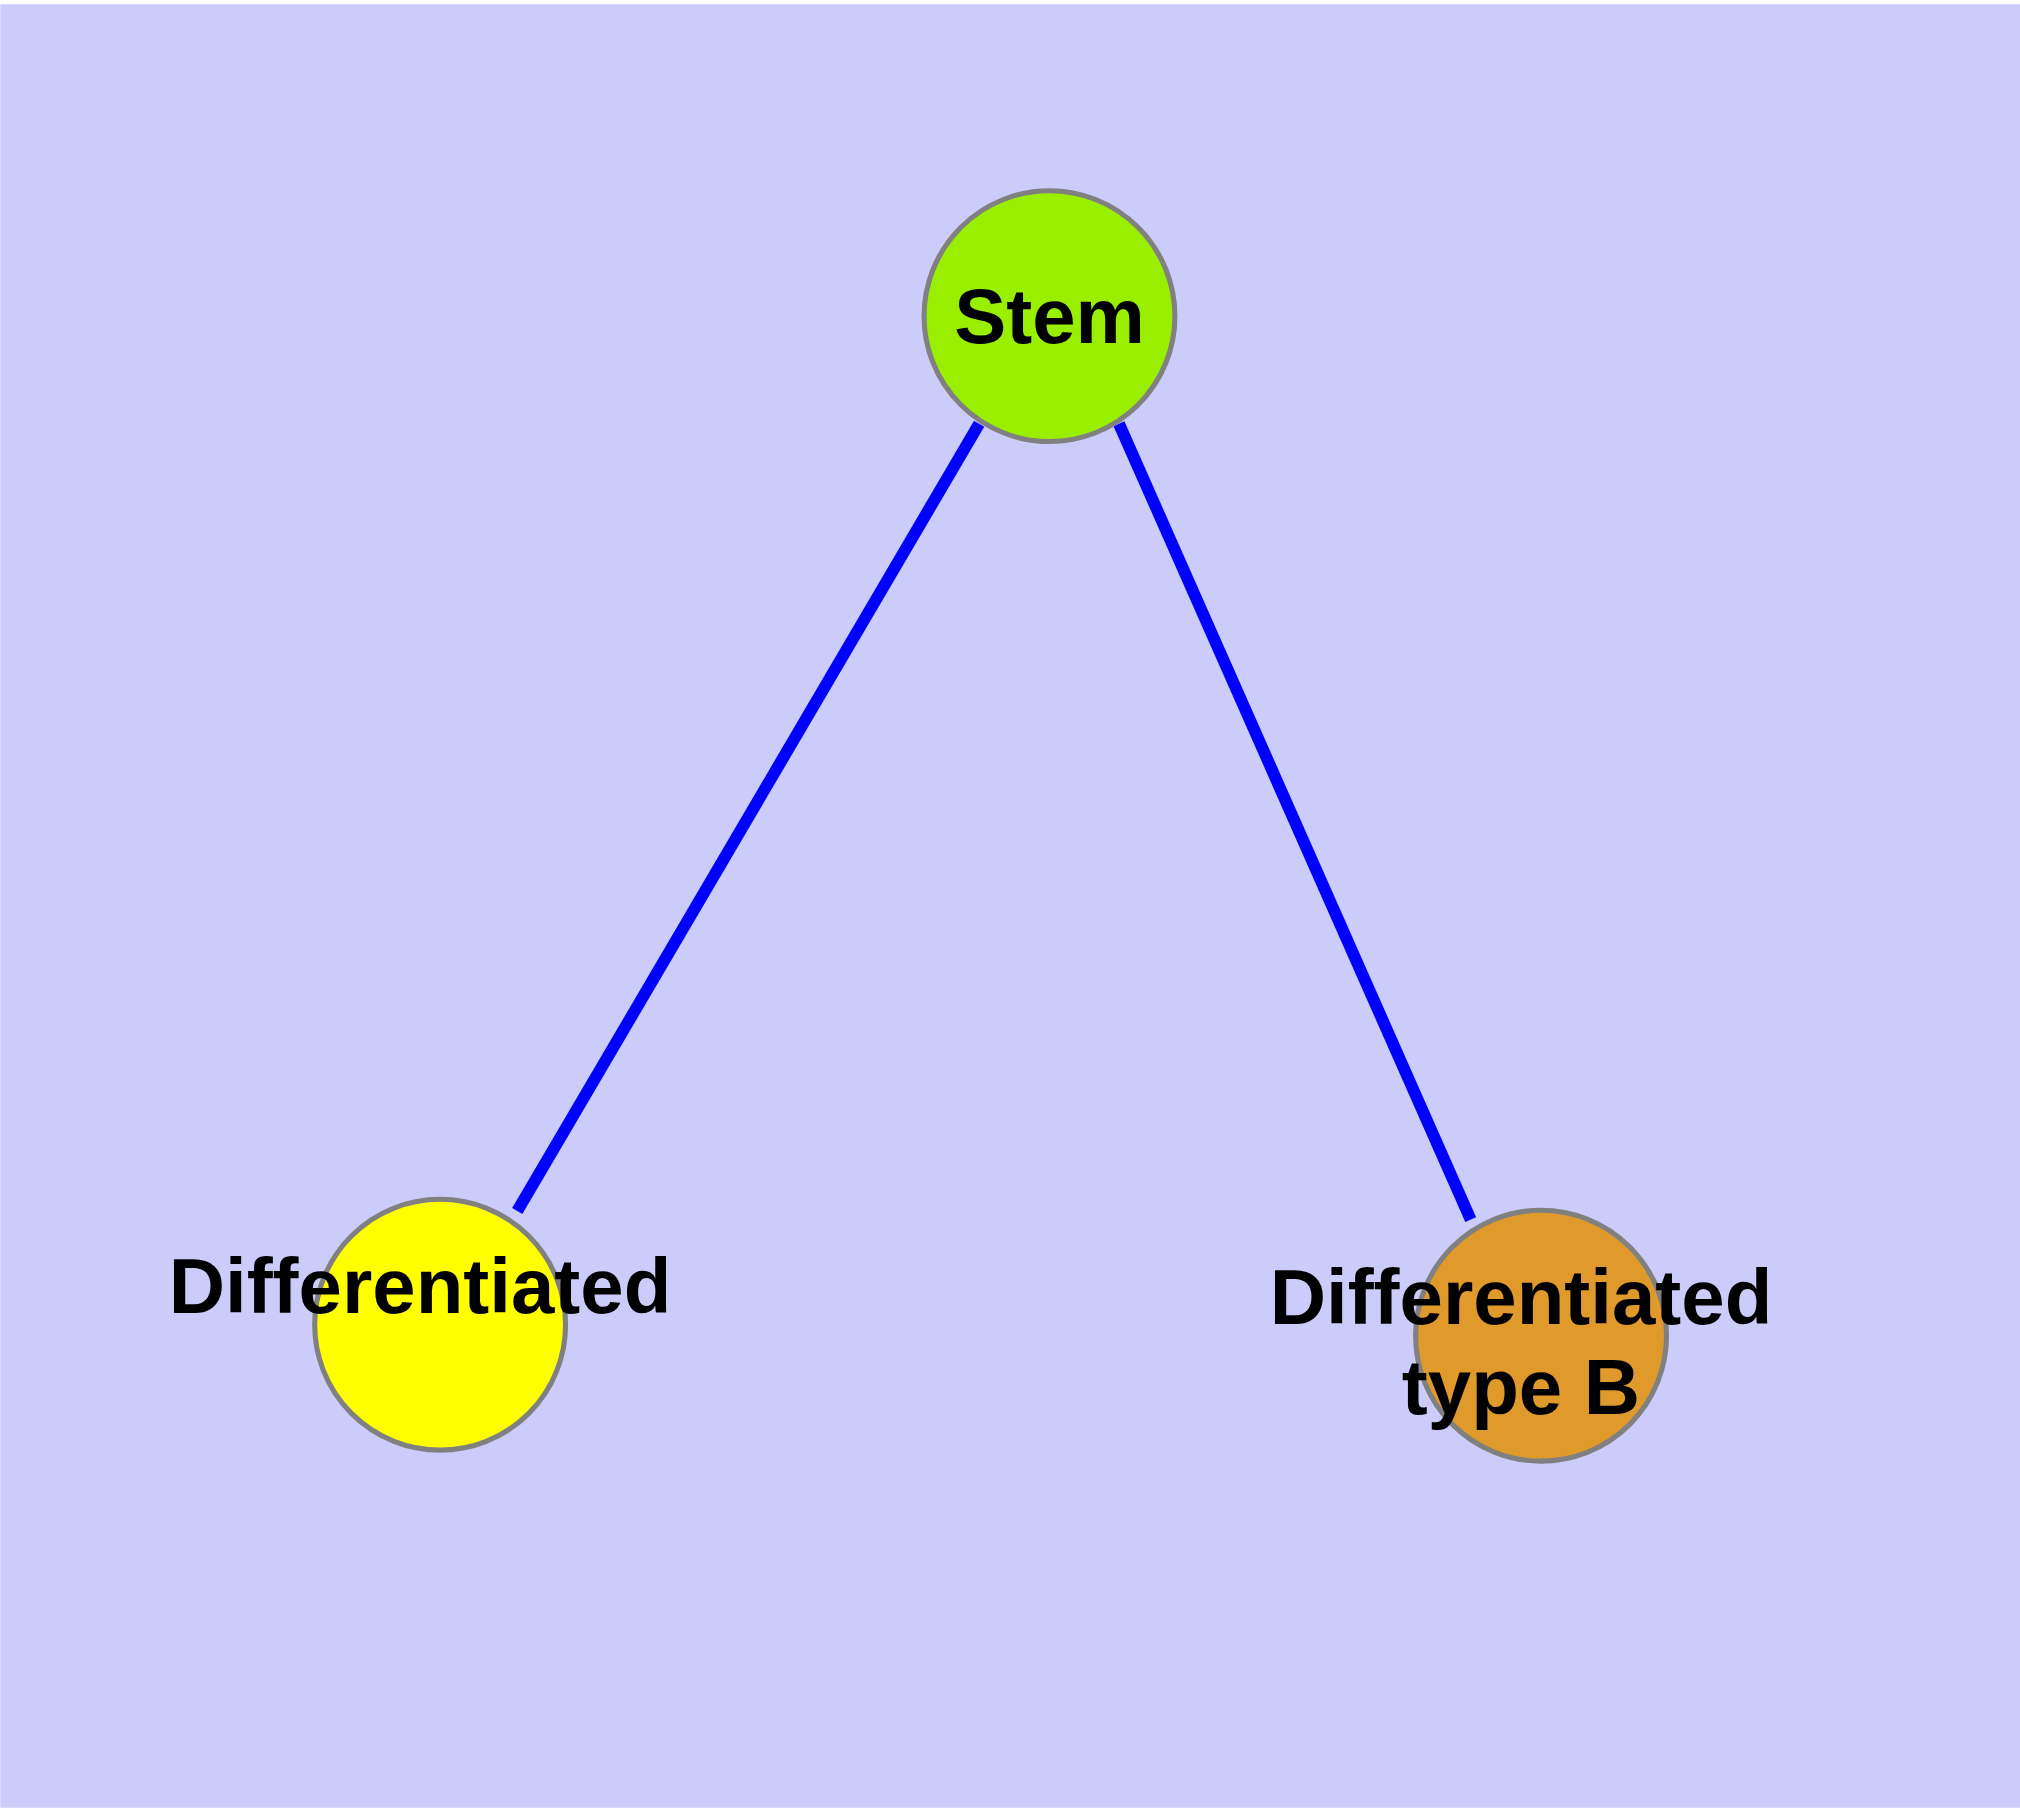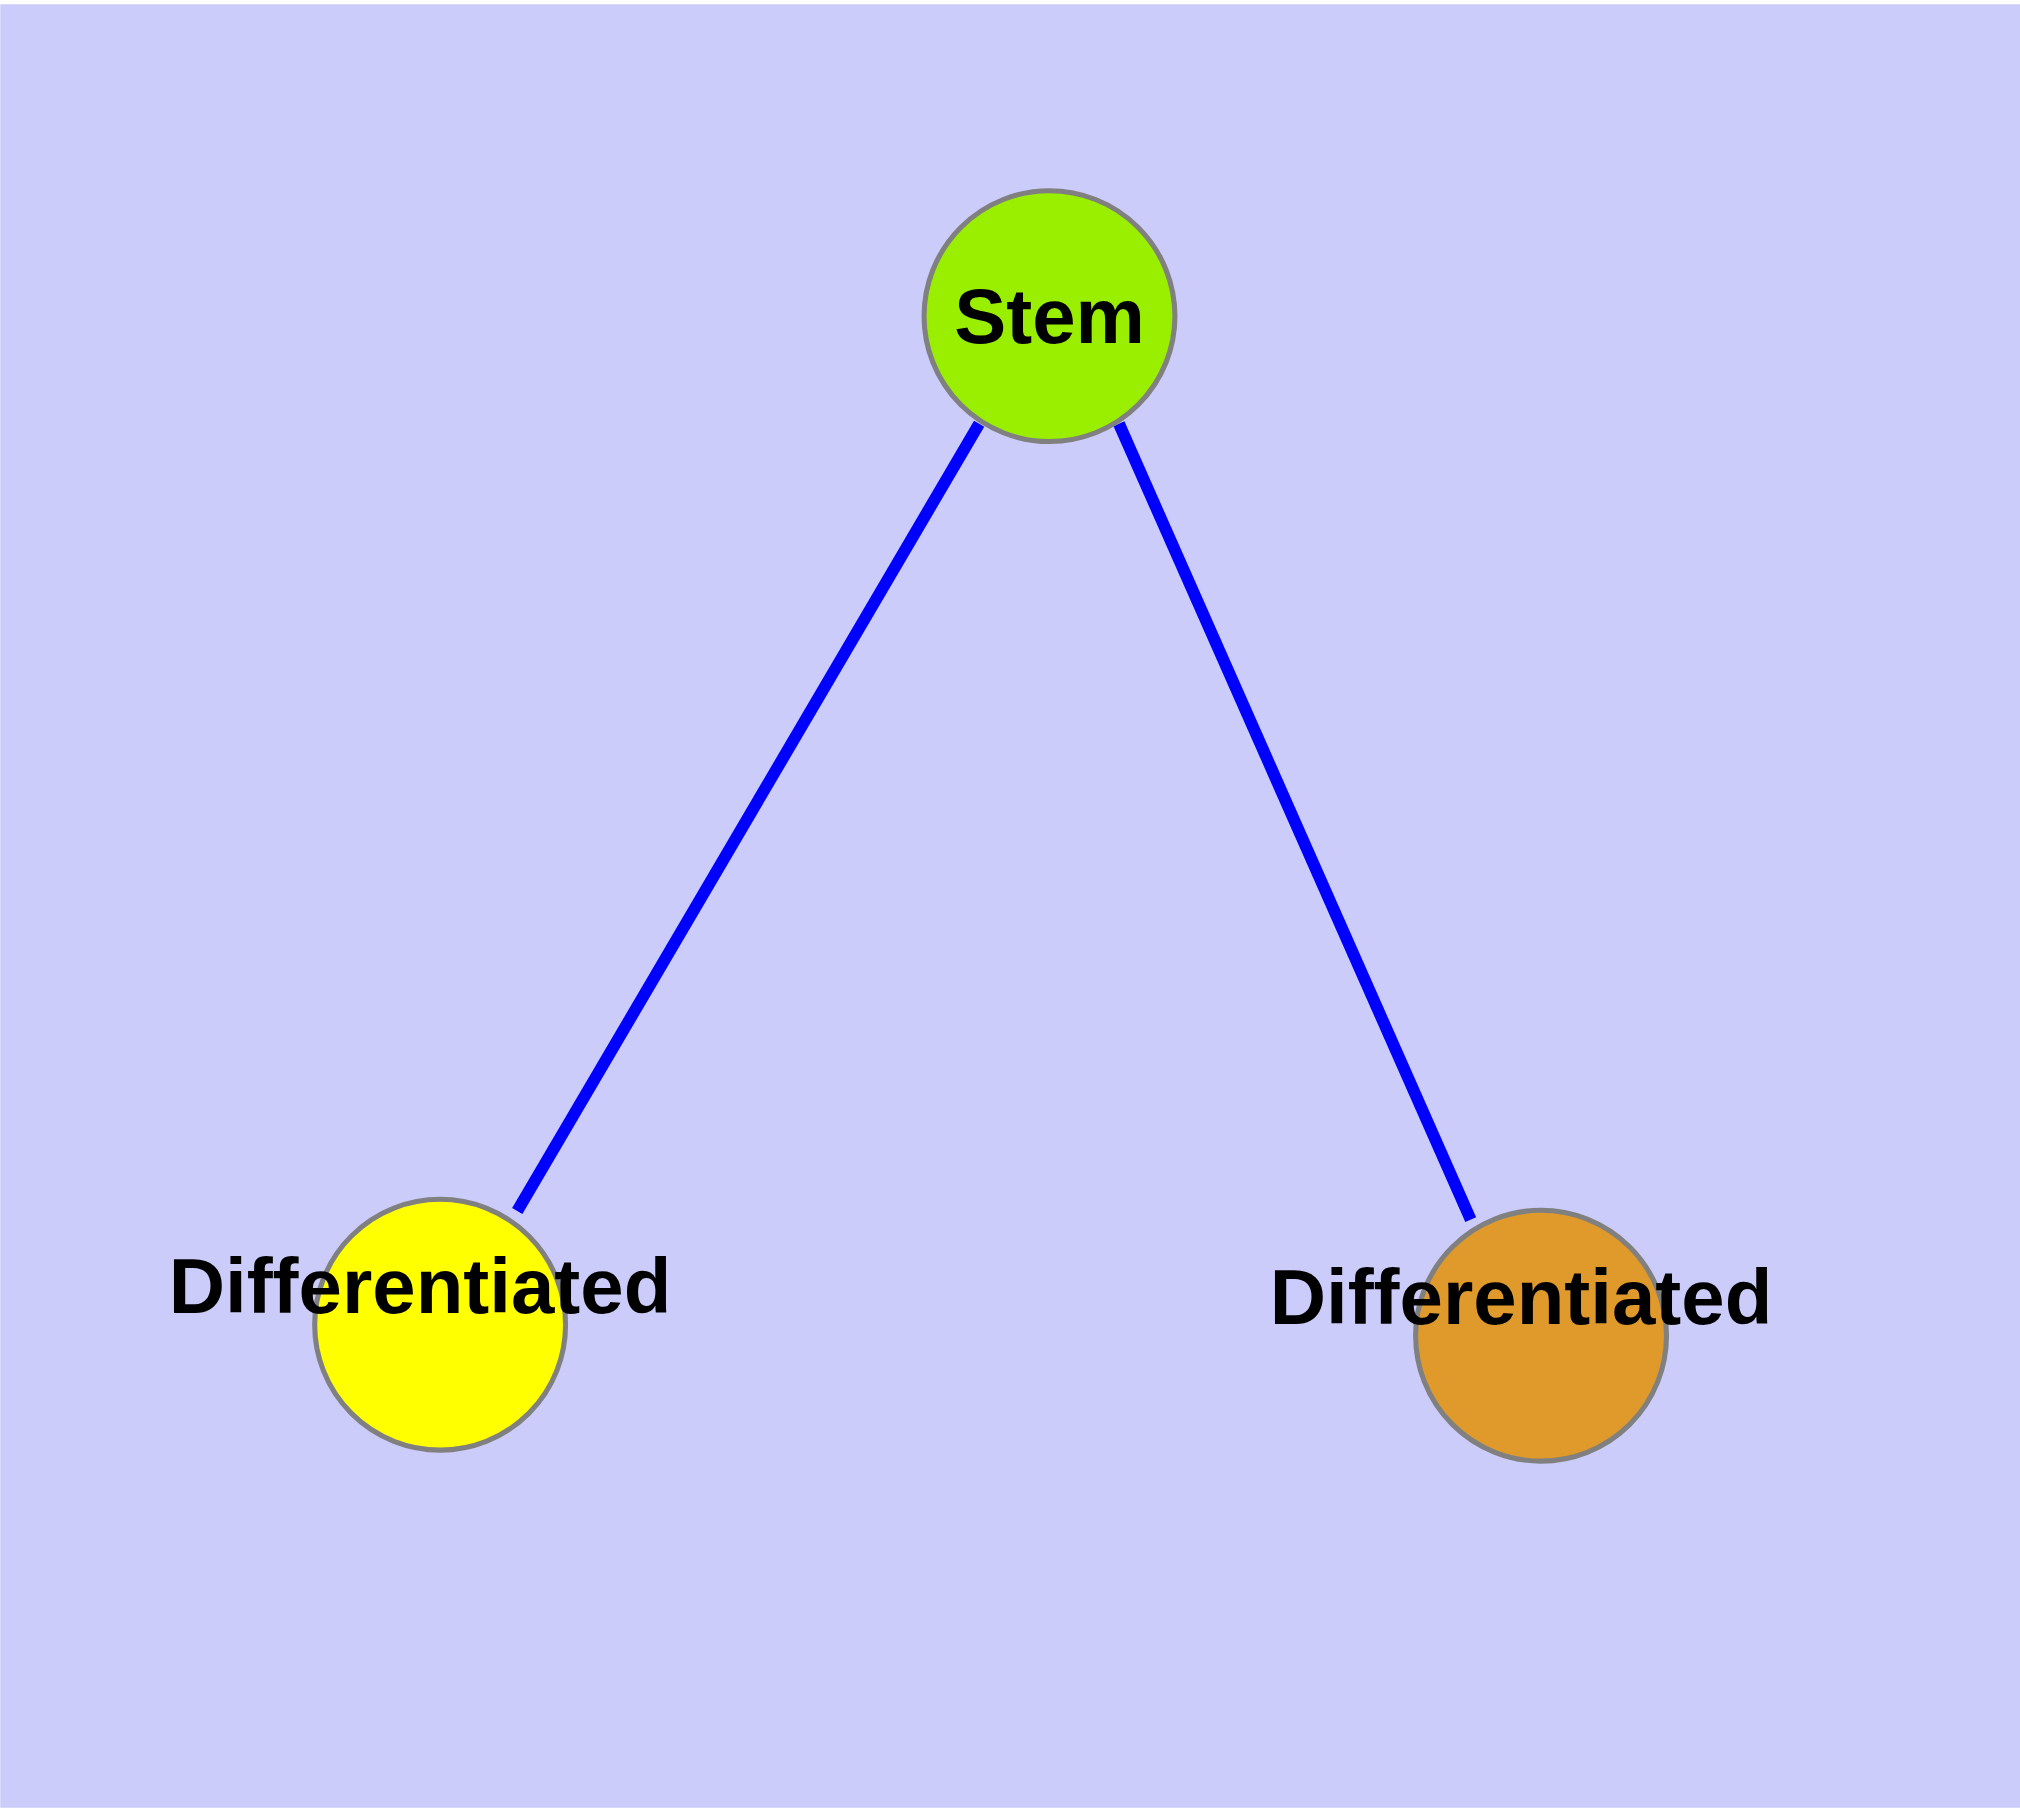--- a/index.html
+++ b/index.html
@@ -67,16 +67,17 @@
   <div class="node-label" style="left: 795px; top: 271px; width: 509px; color: rgb(0, 0, 0);">
     <span>Stem</span>
   </div>
 
   <div class="node-label" style="left: 81px; top: 1241px; width: 678px; color: rgb(0, 0, 0);">
     <span>Differentiated</span>
   </div>
 
   <div class="node-label" style="left: 1182px; top: 1252px; width: 678px; color: rgb(0, 0, 0);">
     <span>Differentiated</span>
+    <span>type B</span>
   </div>
 
 </div>
 
 
 </body></html>

